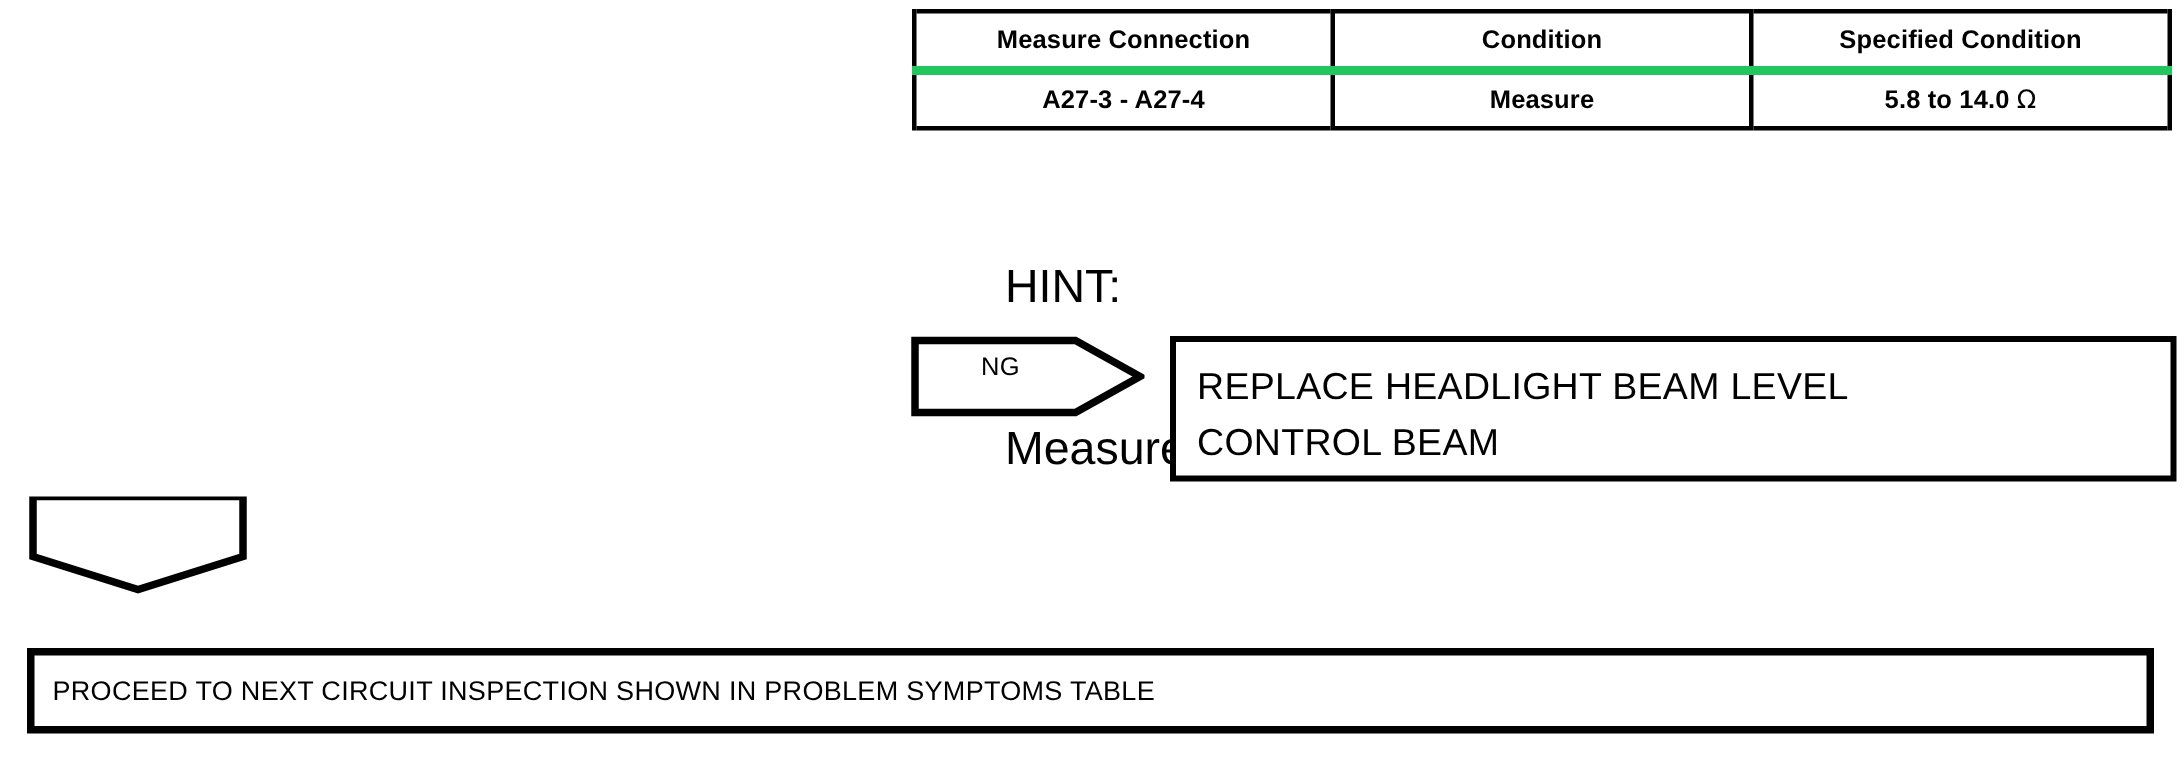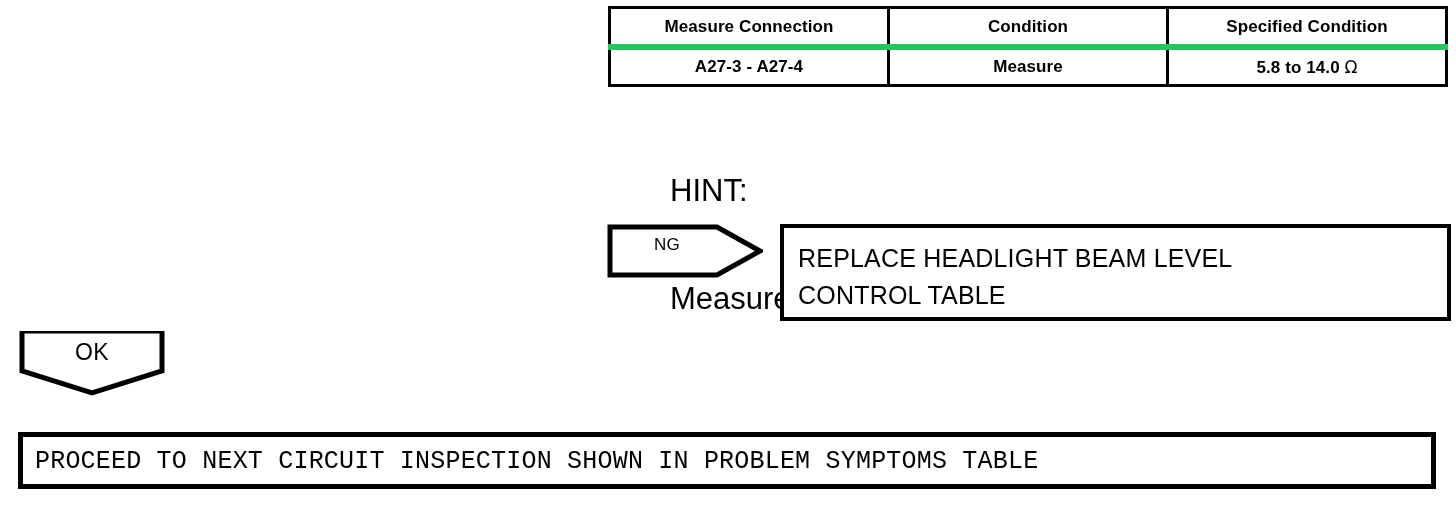--- a/index.html
+++ b/index.html
@@ -154,25 +154,24 @@
     height: 57px;
     border: 5px solid #000;
     box-sizing: border-box;
     background: #fff;
   }
   .proceed-text {
     position: absolute;
     left: 12px;
     top: 50%;
     transform: translateY(-50%);
-    font-size: 25px;
+    font-size: 18px;
     font-weight: normal;
     letter-spacing: 0.2px;
     white-space: nowrap;
-    font-family: Liberation Mono, monospace;
   }
 </style>
 </head>
 <body>
 
 <div id="page">
 
   <table class="spec-table">
     <thead>
       <tr>
@@ -198,28 +197,27 @@
   <div class="ng-arrow">
     <svg width="156" height="54" viewBox="0 0 156 54" xmlns="http://www.w3.org/2000/svg">
       <polygon points="3,3 110,3 153,27 110,51 3,51" fill="#ffffff" stroke="#000000" stroke-width="5" stroke-linejoin="miter"></polygon>
     </svg>
   </div>
   <div class="ng-label">NG</div>
 
   <div class="replace-box">
     <div class="replace-text">
       <span class="replace-line">REPLACE HEADLIGHT BEAM LEVEL</span>
-      <span class="replace-line">CONTROL TABLE</span>
+      <span class="replace-line">CONTROL BEAM</span>
     </div>
   </div>
 
   <div class="ok-arrow">
     <svg width="146" height="65" viewBox="0 0 146 65" xmlns="http://www.w3.org/2000/svg">
       <polygon points="3,0 143,0 143,40 73,62 3,40" fill="#ffffff" stroke="#000000" stroke-width="5" stroke-linejoin="miter"></polygon>
     </svg>
   </div>
-  <div class="ok-label">OK</div>
 
   <div class="proceed-box">
     <div class="proceed-text">PROCEED TO NEXT CIRCUIT INSPECTION SHOWN IN PROBLEM SYMPTOMS TABLE</div>
   </div>
 
 </div>
 
 </body></html>

